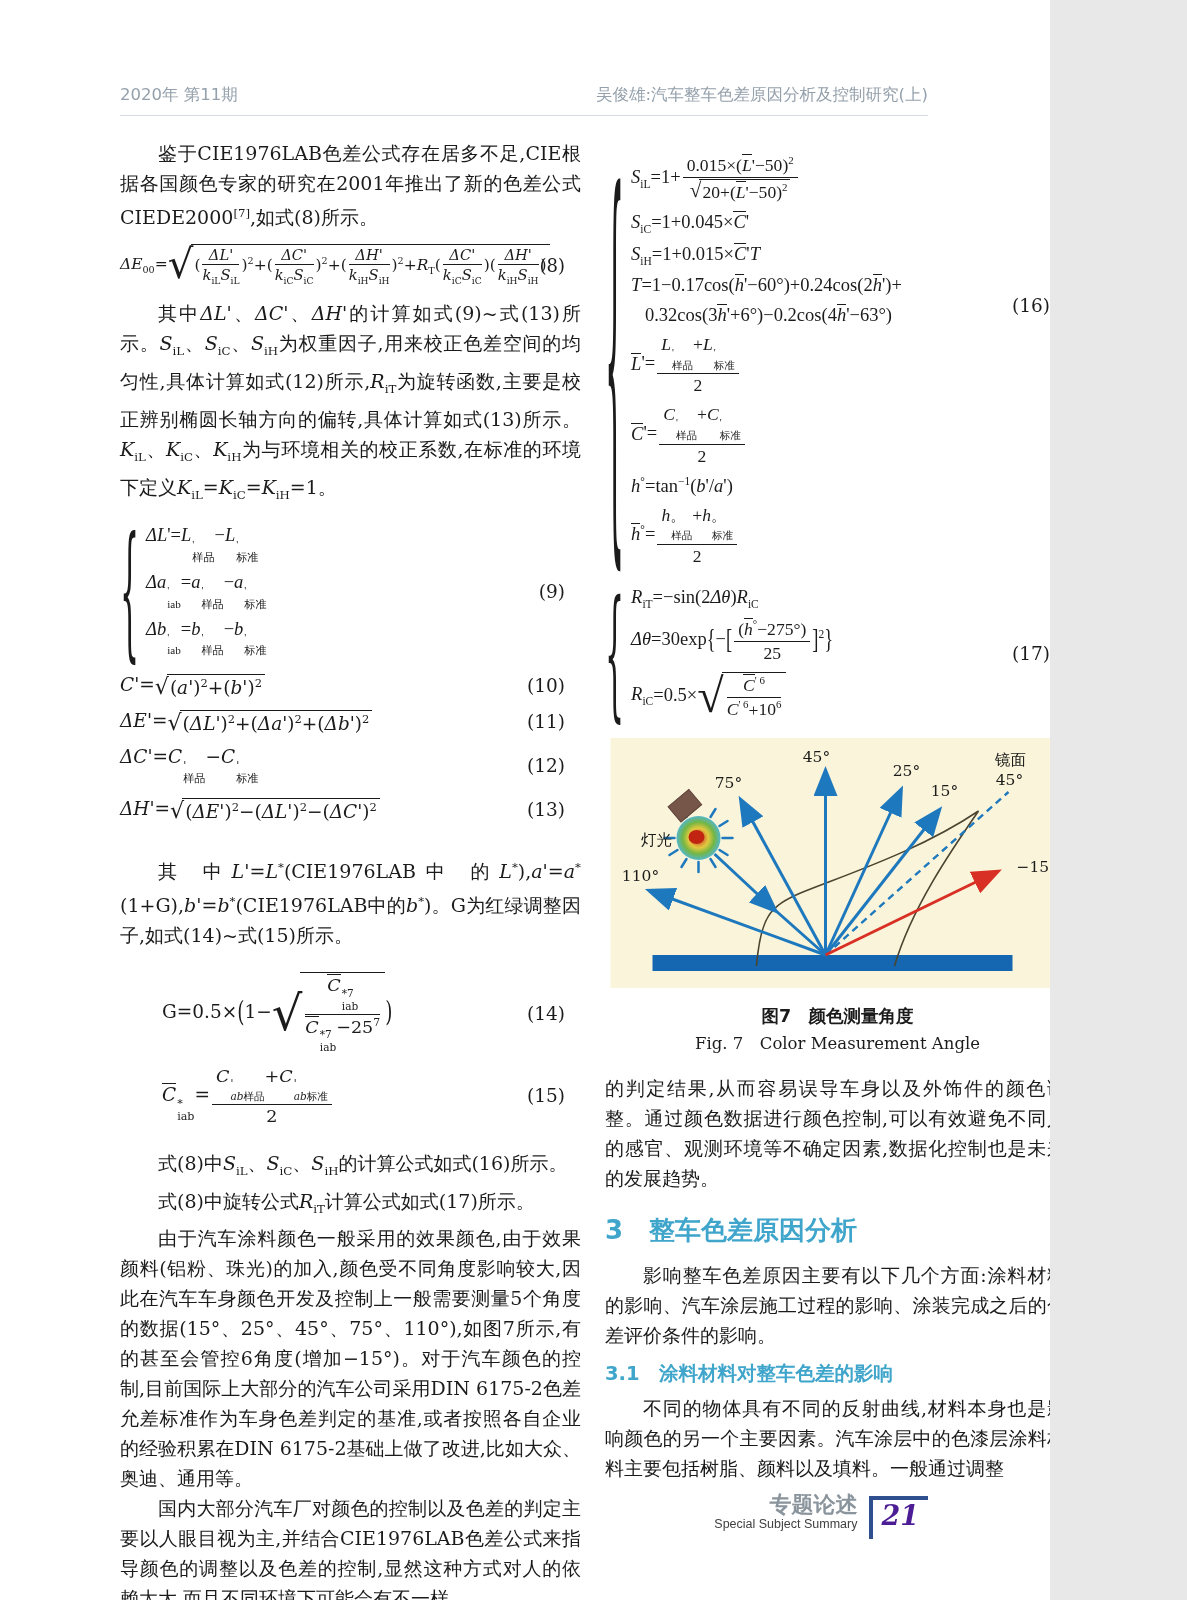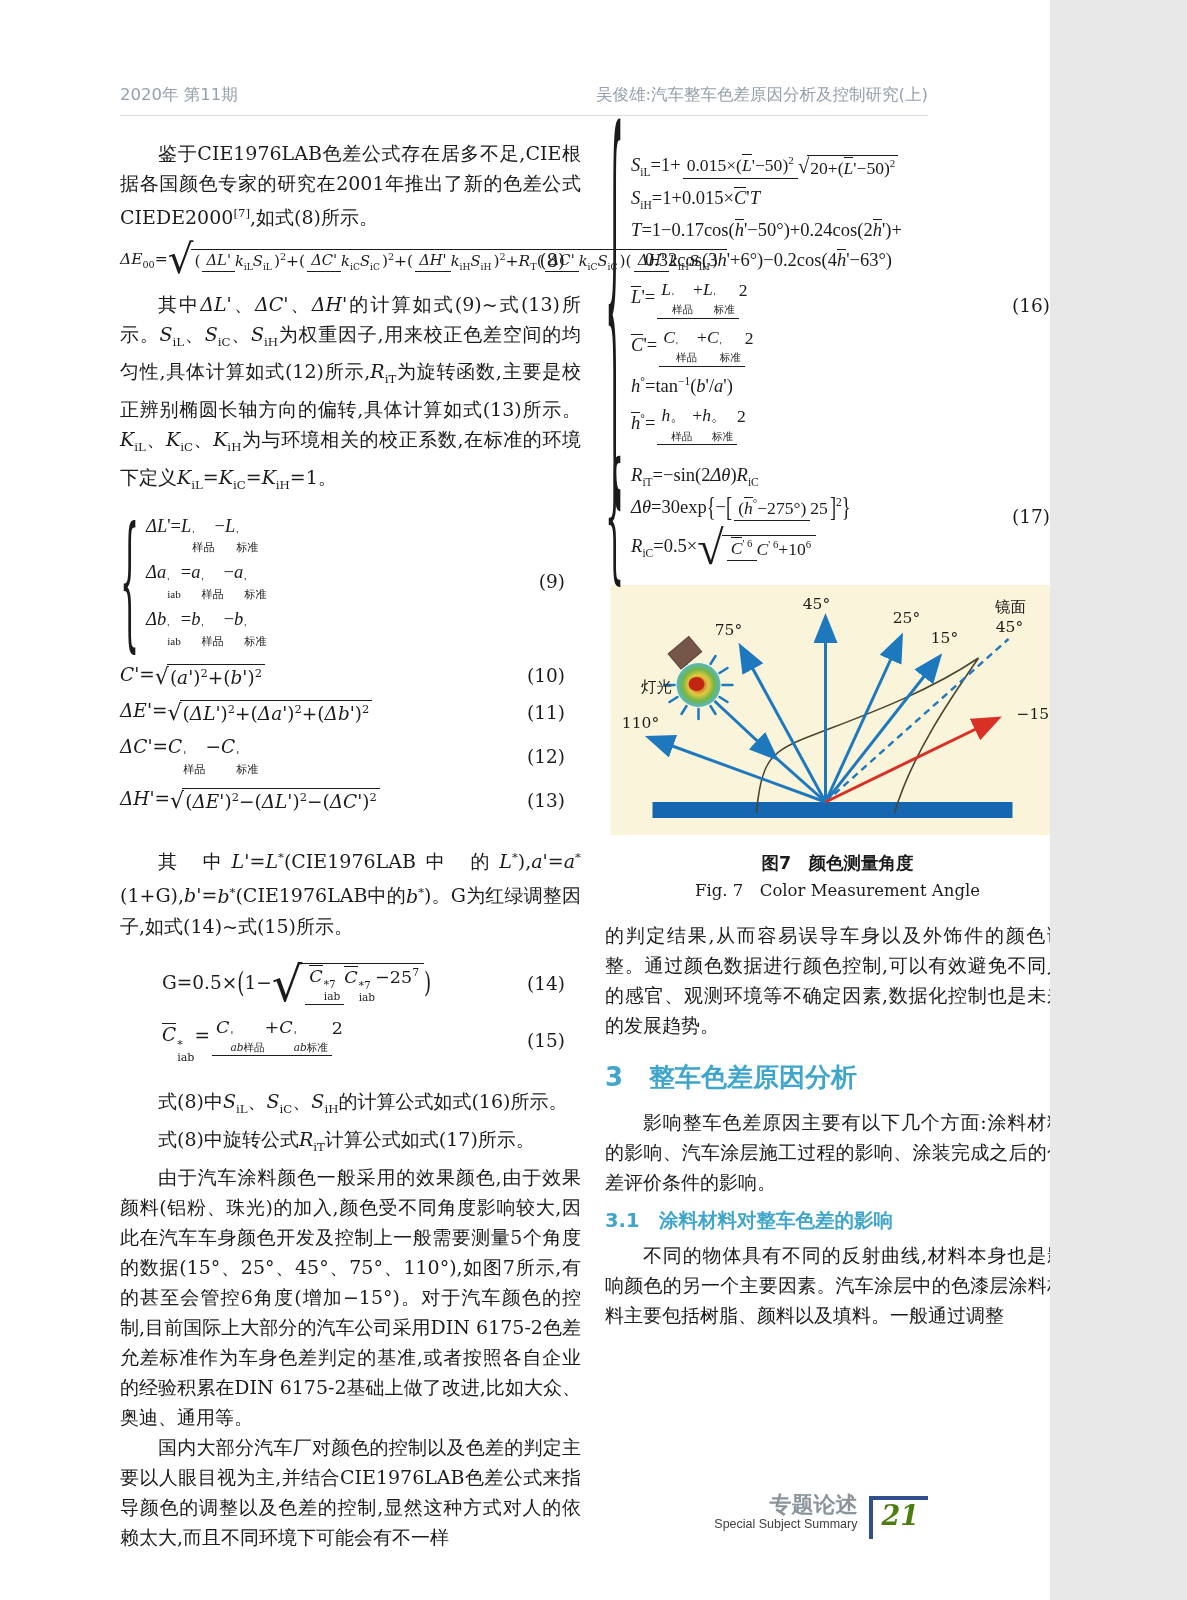--- a/index.html
+++ b/index.html
@@ -20,21 +20,21 @@
   .eq .mbody{flex:1;min-width:0;}
   .eq .eno{padding-right:16px;}
   .eq8{font-size:15.5px;gap:27px;}
   .eq8 .eno{font-size:18px;}
   .eq-top{align-items:flex-start;}
   .eq-top .eno{margin-top:145px;}
   .eq14,.eq15{margin-left:42px;}
   .eq14{margin-top:22px;}
   .rm{font-style:normal;}
   .it{font-style:italic;}
-  .fr{display:inline-flex;text-align:center;vertical-align:middle;margin:0 2px;font-size:0.95em;}
+  .fr{display:inline-flex;flex-direction:column;text-align:center;vertical-align:middle;margin:0 2px;font-size:0.95em;}
   .fr .n{border-bottom:1.4px solid #1b1b1b;padding:0 4px 1px;display:block;}
   .fr .d{padding-top:1px;display:block;}
   .sq{display:inline-flex;align-items:center;vertical-align:middle;}
   .rad{line-height:1;margin-right:-2px;font-size:1.2em;}
   .rad.tall{font-size:2.6em;line-height:0.8;}
   .bq{border-top:1.4px solid #1b1b1b;padding:1px 3px 0;}
   .bar{display:inline-block;border-top:1.4px solid #1b1b1b;line-height:1.05;padding-top:1px;}
   .swrap{white-space:nowrap;}
   .stack{display:inline-flex;flex-direction:column;font-size:0.6em;line-height:1.2;
          vertical-align:-0.55em;margin-left:1px;text-align:left;}
@@ -56,21 +56,21 @@
        font-weight:bold;margin:10px 0 6px;}
   .gap18{height:18px;}
   .gap10{height:10px;}
   
   .ftr{position:absolute;top:1492px;right:122px;display:flex;align-items:flex-start;gap:12px;}
   .ftxt{text-align:right;}
   .fzh{font-family:"DejaVu Sans","Liberation Sans",sans-serif;font-weight:bold;font-size:22px;
        color:#8A949C;line-height:1.15;}
   .fen{font-family:Liberation Sans, sans-serif;font-size:12.5px;color:#404040;text-align:right;}
   .pnum{border-left:4px solid #2F4F8F;border-top:4px solid #2F4F8F;padding:0px 9px 8px 8px;
-        font-style:italic;font-weight:bold;font-size:27px;color:#4d7c0f;margin-top:4px;}
+        font-style:italic;font-weight:bold;font-size:27px;color:#4c1d95;margin-top:4px;}
   svg text{font-family:"DejaVu Serif",serif;}
 </style>
 </head>
 <body>
 
 <div class="page">
 
   <div class="hdr">
     <span>2020年 第11期</span>
     <span>吴俊雄:汽车整车色差原因分析及控制研究(上)</span>
@@ -222,22 +222,23 @@
         <span class="mbody"><span class="sys">
               <span class="brc" style="transform: scaleY(14.178);">{</span>
               <span class="rows">
                 <span class="mrow"><span class="swrap"><span class="it">S</span><sub><span class="rm">i</span><span class="rm">L</span></sub></span><span class="rm">=1+</span><span class="fr">
                     <span class="n"><span class="rm">0.015×(</span><span class="bar"><span class="it">L</span></span><span class="rm">'−50</span><span class="swrap"><span class="rm">)</span><sup><span class="rm">2</span></sup></span></span>
                     <span class="d"><span class="sq">
                         <span class="rad">√</span>
                         <span class="bq"><span class="rm">20+(</span><span class="bar"><span class="it">L</span></span><span class="rm">'−50</span><span class="swrap"><span class="rm">)</span><sup><span class="rm">2</span></sup></span></span>
                       </span></span>
                   </span></span>
+                <span class="mrow"><span class="swrap"><span class="it">S</span><sub><span class="rm">i</span><span class="rm">C</span></sub></span><span class="rm">=1+0.045×</span><span class="bar"><span class="it">C</span></span><span class="rm">'</span></span>
                 <span class="mrow"><span class="swrap"><span class="it">S</span><sub><span class="rm">i</span><span class="rm">H</span></sub></span><span class="rm">=1+0.015×</span><span class="bar"><span class="it">C</span></span><span class="rm">'</span><span class="it">T</span></span>
-                <span class="mrow"><span class="it">T</span><span class="rm">=1−0.17cos(</span><span class="bar"><span class="it">h</span></span><span class="rm">'−50°)+0.24cos(2</span><span class="bar"><span class="it">h</span></span><span class="rm">')+</span></span>
+                <span class="mrow"><span class="it">T</span><span class="rm">=1−0.17cos(</span><span class="bar"><span class="it">h</span></span><span class="rm">'−60°)+0.24cos(2</span><span class="bar"><span class="it">h</span></span><span class="rm">')+</span></span>
                 <span class="mrow"><span class="rm">&nbsp;&nbsp;&nbsp;0.32cos(3</span><span class="bar"><span class="it">h</span></span><span class="rm">'+6°)−0.2cos(4</span><span class="bar"><span class="it">h</span></span><span class="rm">'−63°)</span></span>
                 <span class="mrow"><span class="bar"><span class="it">L</span></span><span class="rm">'=</span><span class="fr">
                     <span class="n"><span class="swrap"><span class="it">L</span><span class="stack">
                           <span class="su"><span class="rm">'</span></span>
                           <span class="sb"><span class="rm">样品</span></span>
                         </span></span><span class="rm">+</span><span class="swrap"><span class="it">L</span><span class="stack">
                           <span class="su"><span class="rm">'</span></span>
                           <span class="sb"><span class="rm">标准</span></span>
                         </span></span></span>
                     <span class="d"><span class="rm">2</span></span>

